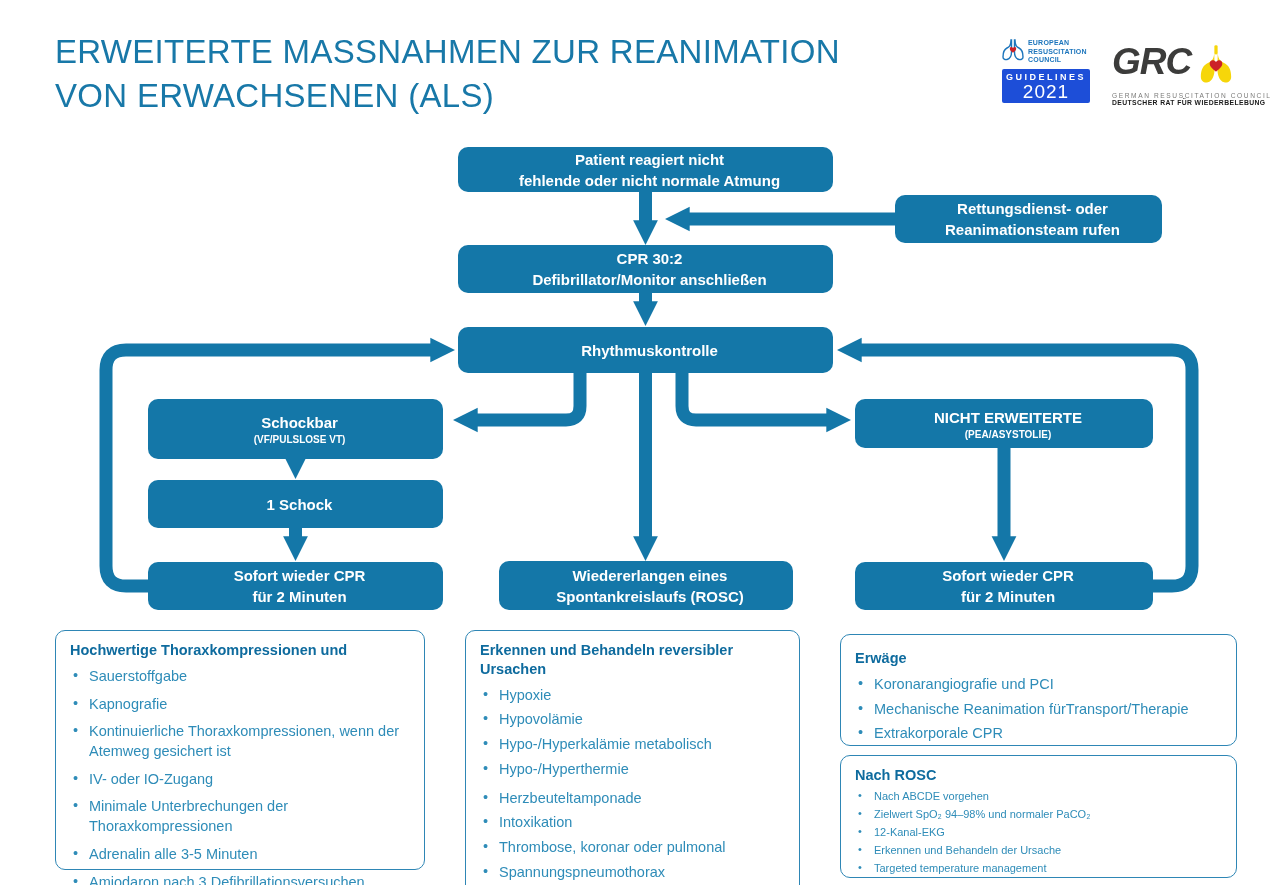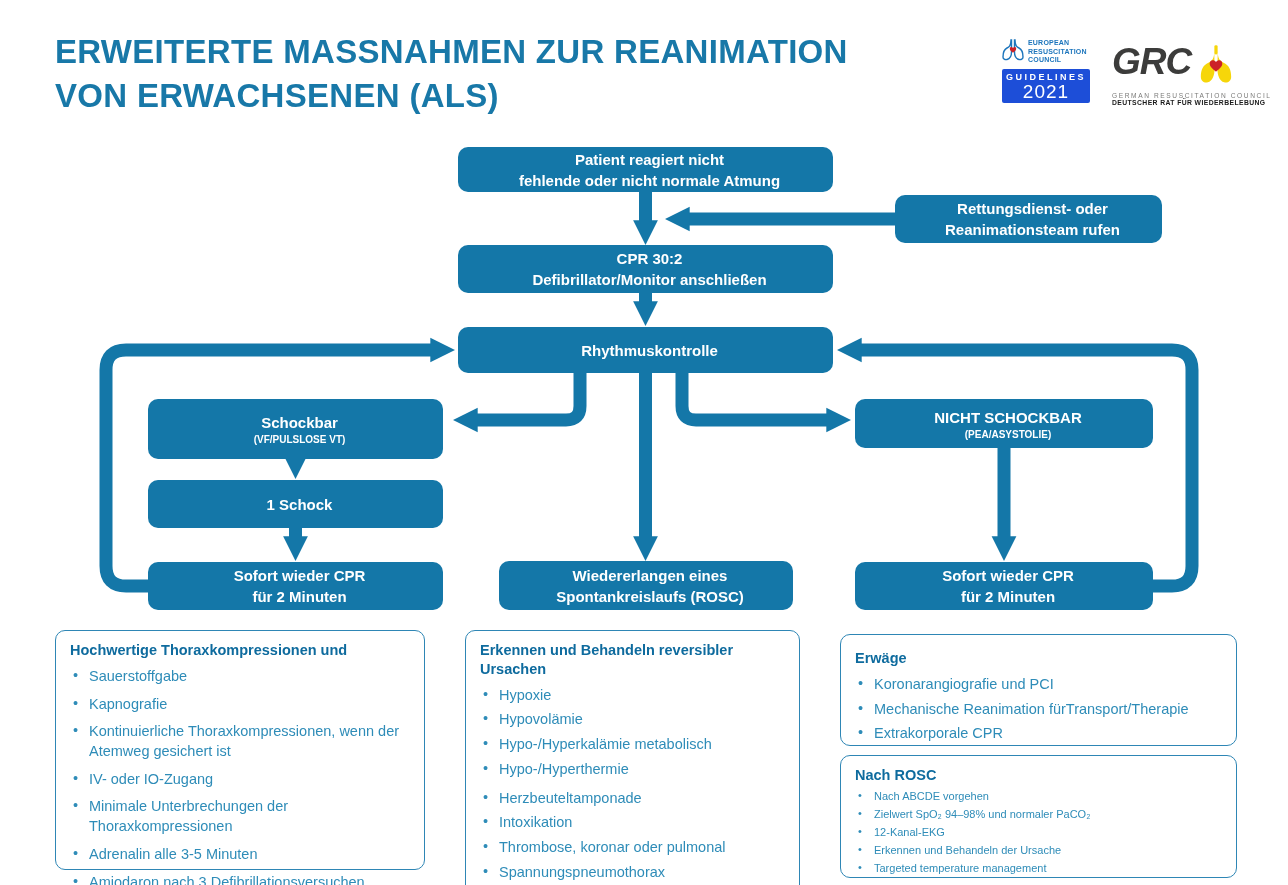--- a/index.html
+++ b/index.html
@@ -4,21 +4,21 @@
 <style>
   * { margin:0; padding:0; box-sizing:border-box; }
   html,body { background:#ffffff; }
   .canvas {
     position:relative; width:1288px; height:885px; background:#ffffff;
     font-family:"Liberation Sans","DejaVu Sans",sans-serif; overflow:hidden;
   }
   
   .page-title {
     position:absolute; left:55px; top:30px; width:900px;
-    font-size:33px; font-weight:bold; color:#1878A8; line-height:1.33; letter-spacing:0.3px;
+    font-size:33px; font-weight:normal; color:#1878A8; line-height:1.33; letter-spacing:0.3px;
   }
   
   .erc-logo { position:absolute; left:1002px; top:38px; width:90px; }
   .erc-top { display:flex; align-items:center; gap:4px; margin-bottom:3px; }
   .erc-org { font-size:7px; font-weight:bold; color:#1C75BC; line-height:1.25; letter-spacing:0.2px; }
   .erc-banner { background:#1d4ed8; border-radius:2px; width:88px; padding:3px 0 2px 0; text-align:center; }
   .erc-banner .g { color:#fff; font-size:9px; font-weight:bold; letter-spacing:2.5px; }
   .erc-banner .y { color:#fff; font-size:19px; font-weight:normal; line-height:1.0; letter-spacing:1px; }
   .grc-logo { position:absolute; left:1112px; top:44px; width:140px; }
   .grc-top { display:flex; align-items:flex-start; gap:4px; }
@@ -134,21 +134,21 @@
   <div class="flow-box" style="left:458px;top:327px;width:375px;height:46px;">
     <div>Rhythmuskontrolle</div>
   </div>
 
   <div class="flow-box" style="left:148px;top:399px;width:295px;height:60px;">
     <div>Schockbar</div>
     <div class="flow-sub">(VF/PULSLOSE VT)</div>
   </div>
 
   <div class="flow-box" style="left:855px;top:399px;width:298px;height:49px;">
-    <div>NICHT SCHOCKBAR</div>
+    <div>NICHT ERWEITERTE</div>
     <div class="flow-sub">(PEA/ASYSTOLIE)</div>
   </div>
 
   <div class="flow-box" style="left:148px;top:480px;width:295px;height:48px;">
     <div>1 Schock</div>
   </div>
 
   <div class="flow-box" style="left:148px;top:562px;width:295px;height:48px;">
     <div>Sofort wieder CPR</div>
     <div>für 2 Minuten</div>

